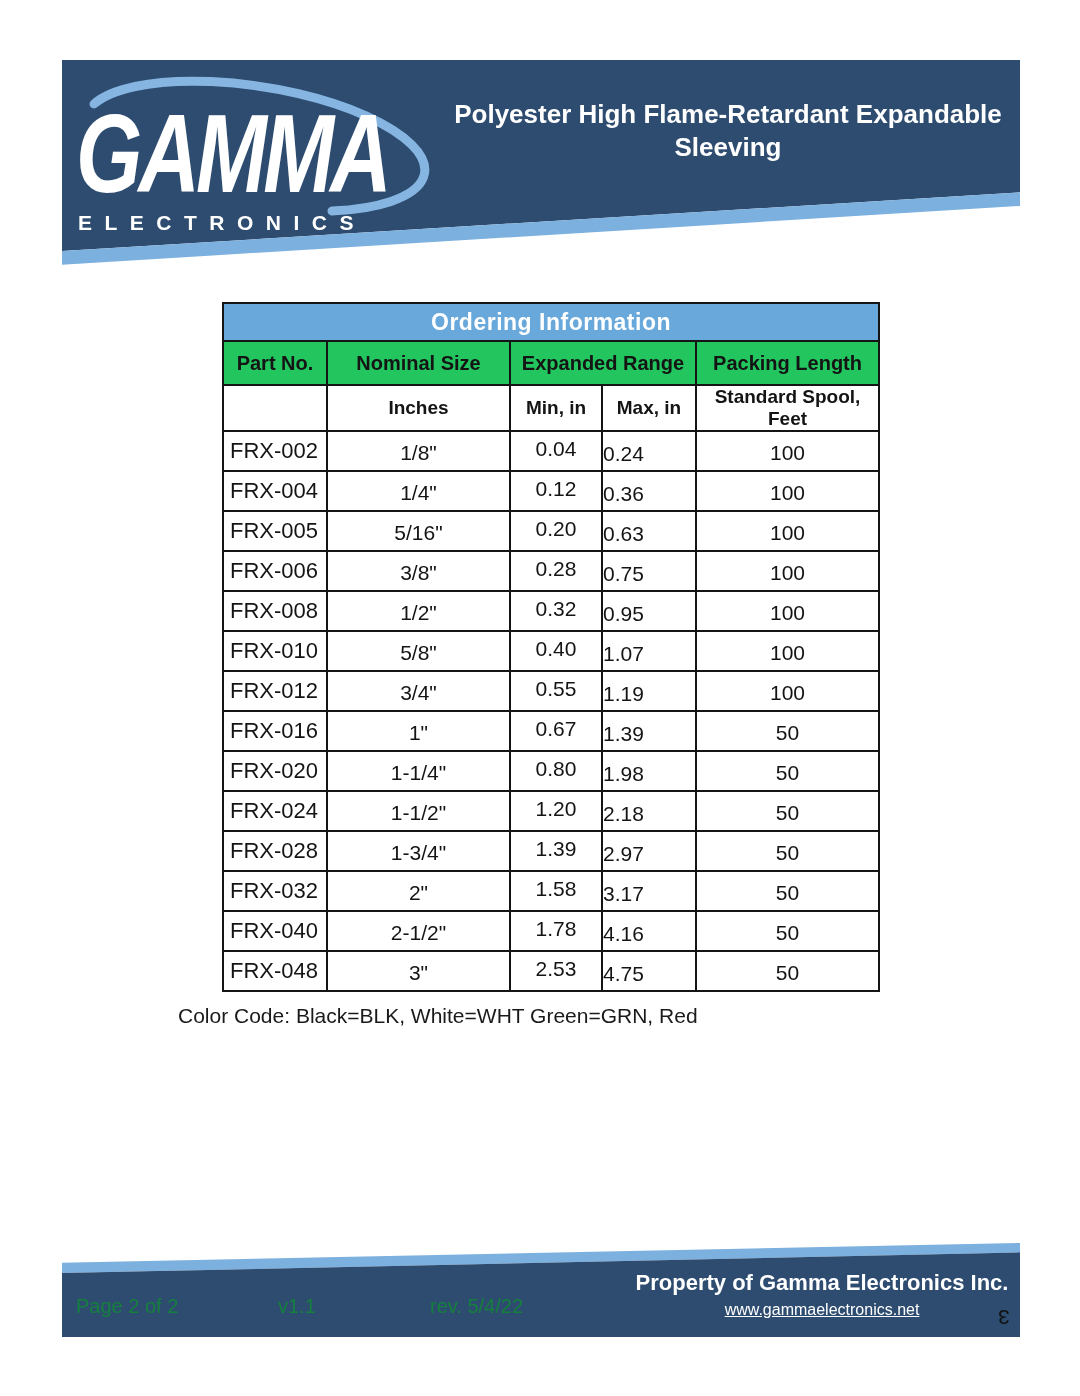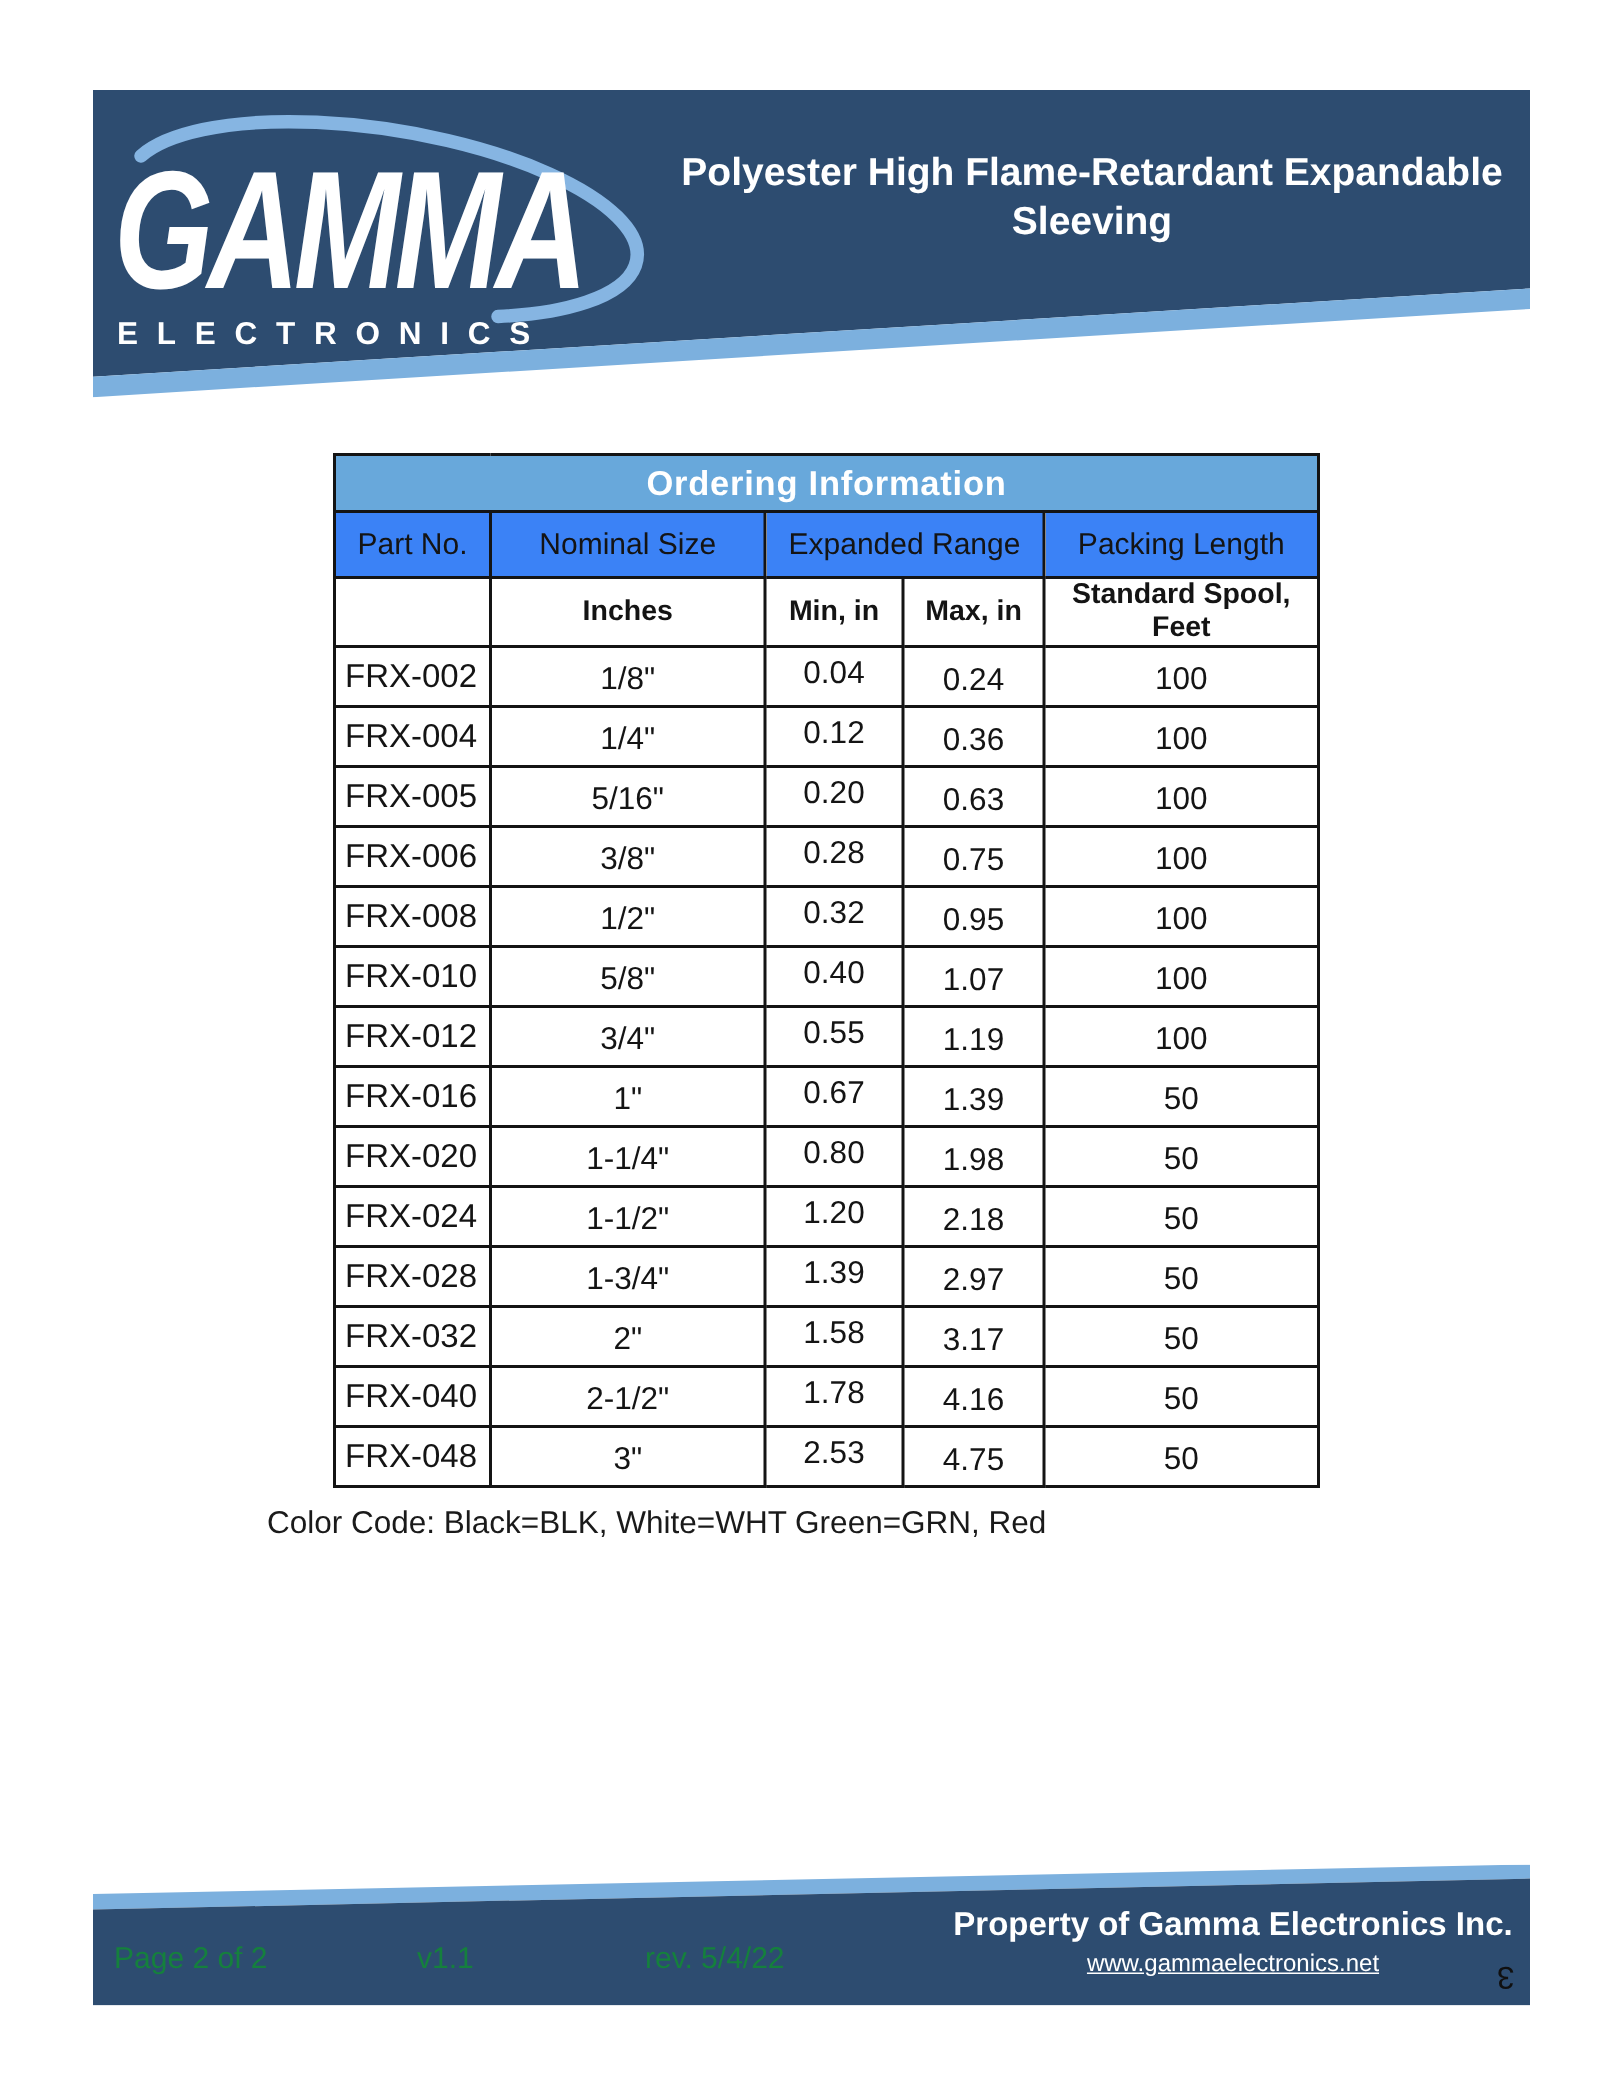--- a/index.html
+++ b/index.html
@@ -49,27 +49,27 @@
     position: absolute; left: 222px; top: 302px; width: 656px;
     border-collapse: collapse; table-layout: fixed;
     color: #141414;
   }
   .order-table td, .order-table th { border: 2px solid #141414; overflow: hidden; }
   .tbl-title {
     background: #68a8db; color: #ffffff;
     font-size: 23px; font-weight: bold; text-align: center;
     height: 38px; letter-spacing: 0.5px;
   }
-  .hdr th { font-size: 20px; font-weight: normal; text-align: center; height: 44px; background: #3b82f6; }
+  .hdr th { font-size: 20px; font-weight: bold; text-align: center; height: 44px; background: #22c55e; }
   .subhdr th { font-size: 19px; font-weight: bold; text-align: center; height: 41px; background: #fff; }
   .order-table td { height: 40px; background: #fff; font-size: 21px; }
   td.c0 { font-size: 22px; text-align: left; padding-left: 6px; vertical-align: middle; font-weight: normal; }
   td.c1 { text-align: center; vertical-align: bottom; padding-bottom: 5px; }
   td.c2 { text-align: center; vertical-align: bottom; padding-bottom: 9px; }
-  td.c3 { text-align: center; vertical-align: bottom; padding-bottom: 4px; }
+  td.c3 { text-align: left; vertical-align: bottom; padding-bottom: 4px; }
   td.c4 { text-align: center; vertical-align: bottom; padding-bottom: 5px; }
 
   .color-code {
     position: absolute; left: 178px; top: 1004px;
     color: #1a1a1a; font-size: 21px;
   }
 
   
   .footer { position: absolute; left: 62px; top: 1243px; width: 958px; height: 94px; color: #fff; }
   .footer-stripe {

